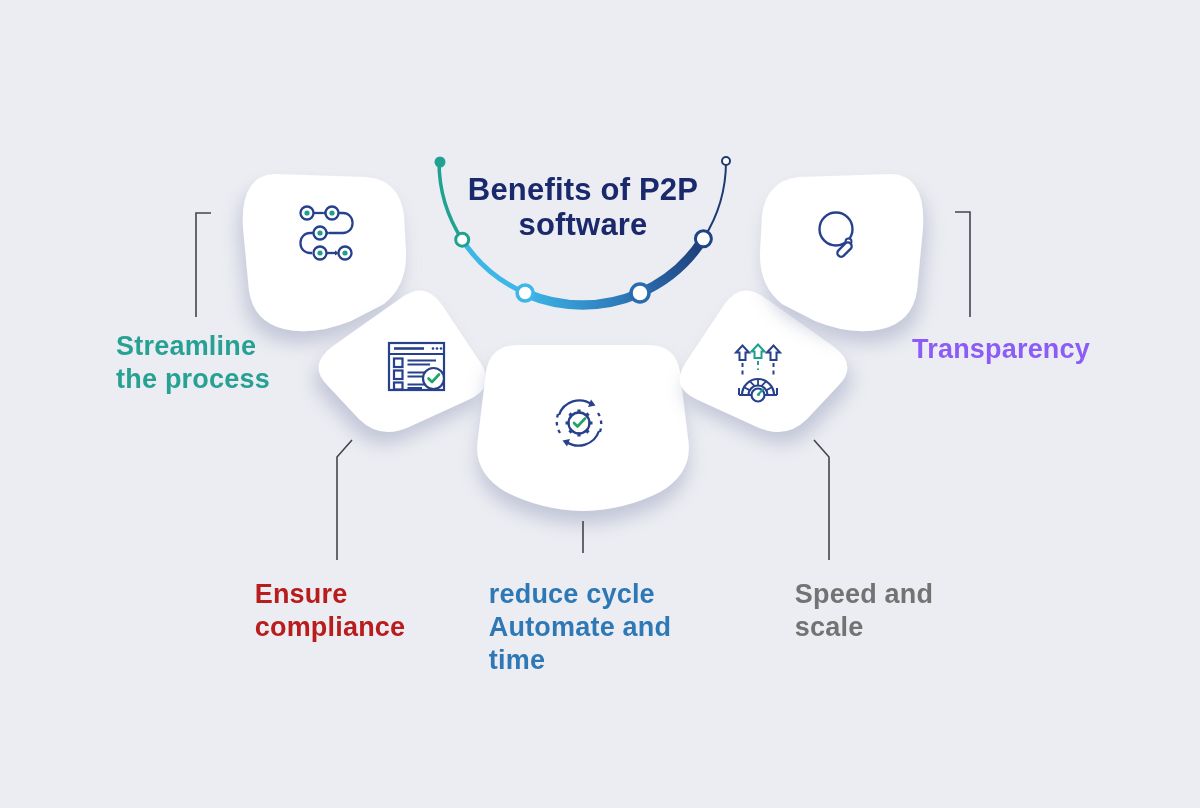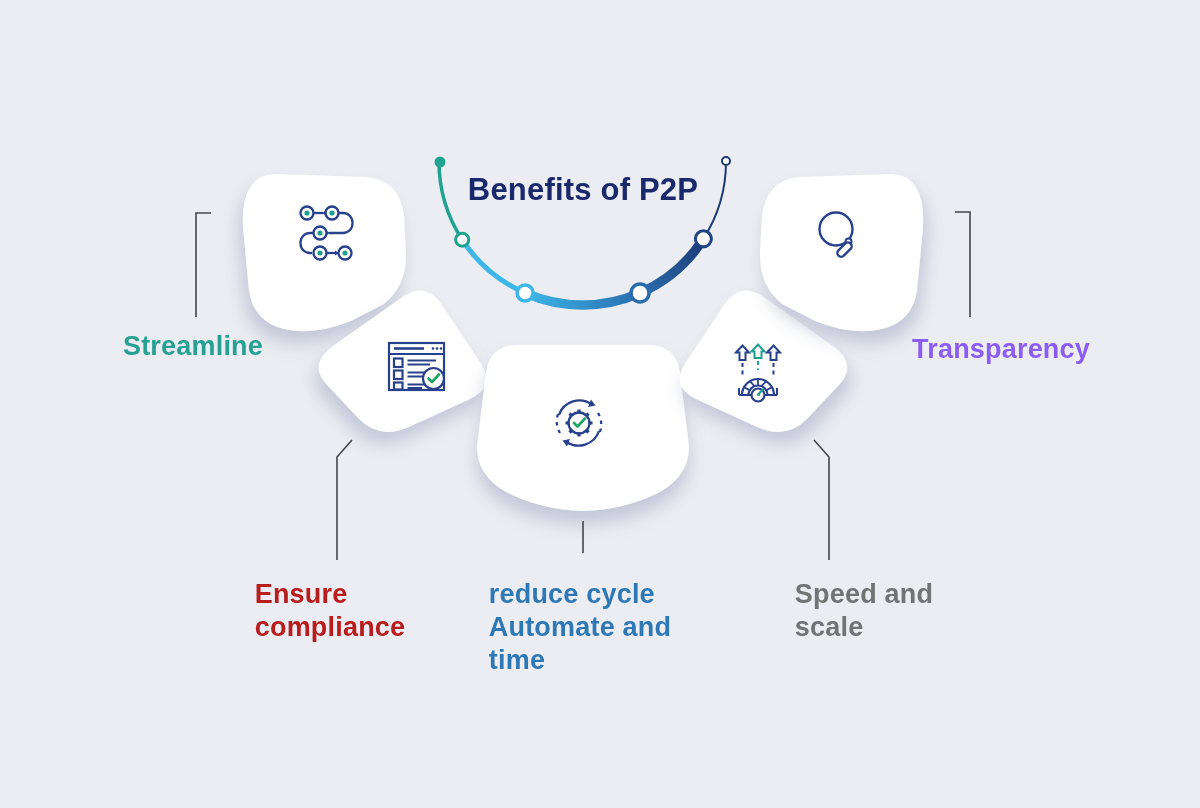--- a/index.html
+++ b/index.html
@@ -165,24 +165,26 @@
   <svg class="icon" style="left:810px;top:205px" width="62" height="62" viewBox="0 0 62 62" fill="none" stroke="#27418c" stroke-width="2.4">
     <circle cx="26" cy="24" r="16.5" fill="#ffffff"></circle>
     <circle cx="38.5" cy="36.5" r="3" fill="#ffffff" stroke-width="2"></circle>
     <g transform="rotate(45 40.5 38.5)">
       <rect x="36.8" y="38.5" width="7.5" height="17" rx="3.7" fill="#ffffff"></rect>
     </g>
   </svg>
 
   <div class="title">
     <span style="display:block">Benefits of P2P</span>
+    <span style="display:block">software</span>
   </div>
 
   <div class="benefit-label" style="left: 193px; top: 330px; color: rgb(39, 161, 147);">
     <span>Streamline</span>
+    <span>the process</span>
   </div>
 
   <div class="benefit-label" style="left: 330px; top: 578px; color: #b91c1c;">
     <span>Ensure</span>
     <span>compliance</span>
   </div>
 
   <div class="benefit-label" style="left: 580px; top: 578px; color: rgb(46, 120, 181);">
     <span>reduce cycle</span>
     <span>Automate and</span>

